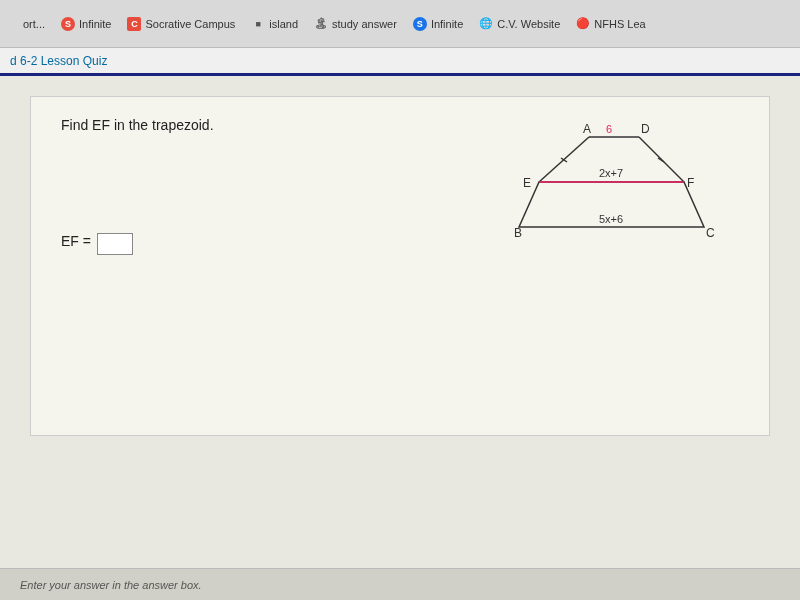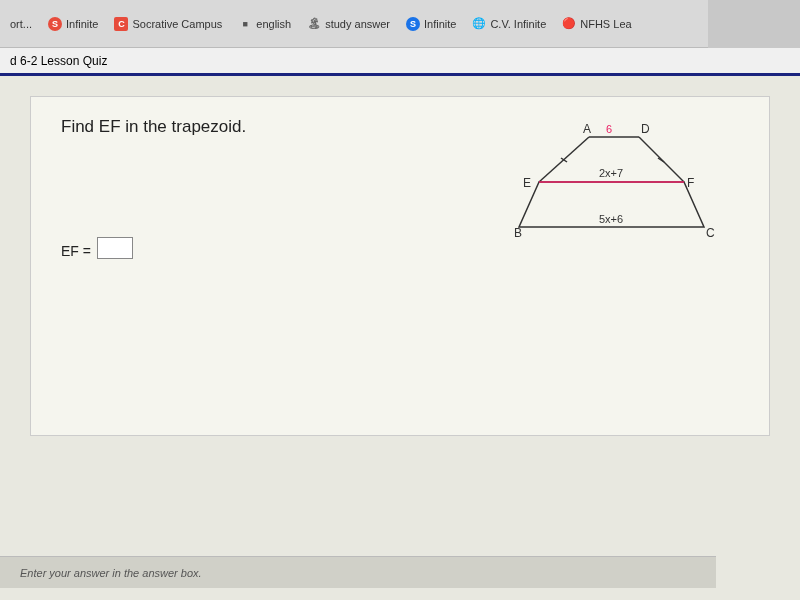--- a/index.html
+++ b/index.html
@@ -8,26 +8,26 @@
       width: 800px;
       height: 600px;
       font-family: Arial, sans-serif;
       font-size: 13px;
       background: #c8c8c8;
       overflow: hidden;
     }
 
     
     .tab-bar {
-      width: 708px;
+      width: 800px;
       height: 48px;
       background: #d9d9d9;
       display: flex;
       align-items: center;
-      padding: 0 4px;
+      padding: 0 17px;
       gap: 4px;
       border-bottom: 1px solid #bbb;
       overflow: hidden;
     }
 
     .tab-item {
       display: flex;
       align-items: center;
       gap: 4px;
       font-size: 11px;
@@ -58,21 +58,21 @@
     
     .breadcrumb-bar {
       width: 800px;
       height: 28px;
       background: #f0f0f0;
       display: flex;
       align-items: center;
       padding: 0 10px;
       border-bottom: 3px solid #1a237e;
       font-size: 12px;
-      color: #000000;
+      color: #0369a1;
     }
 
     
     .main-content {
       width: 800px;
       height: calc(600px - 48px - 28px);
       background: #e8e8e0;
       position: relative;
       display: flex;
       flex-direction: column;
@@ -84,38 +84,38 @@
     .quiz-card {
       width: 740px;
       background: #f5f5ee;
       border: 1px solid #ccc;
       padding: 20px 30px;
       position: relative;
       min-height: 340px;
     }
 
     .question-text {
-      font-size: 17px;
+      font-size: 14px;
       color: #222;
       margin-bottom: 20px;
     }
 
     
     .diagram-area {
       position: absolute;
       top: 20px;
       right: 60px;
       width: 200px;
       height: 120px;
     }
 
     
     .answer-row {
       display: flex;
-      align-items: flex-end;
+      align-items: flex-start;
       gap: 6px;
       margin-top: 100px;
     }
 
     .answer-label {
       font-size: 14px;
       color: #222;
     }
 
     .answer-input {
@@ -124,23 +124,23 @@
       border: 1px solid #888;
       background: white;
       font-size: 13px;
       padding: 2px 4px;
       outline: none;
     }
 
     
     .hint-bar {
       position: absolute;
-      bottom: 12px;
+      bottom: 0;
       left: 0;
-      width: 716px;
+      width: 800px;
       height: 32px;
       background: #d0d0c8;
       border-top: 1px solid #bbb;
       display: flex;
       align-items: center;
       padding: 0 20px;
       font-size: 11px;
       color: #555;
       font-style: italic;
     }
@@ -159,33 +159,33 @@
   <div class="tab-item">
     <span class="tab-icon icon-socrative">S</span>
     <span>Infinite</span>
   </div>
   <div class="tab-item">
     <span class="tab-icon icon-canvas">C</span>
     <span>Socrative Campus</span>
   </div>
   <div class="tab-item">
     <span class="tab-icon icon-study">■</span>
-    <span>english</span>
+    <span>island</span>
   </div>
   <div class="tab-item">
     <span class="tab-icon" style="color:#666;font-size:11px;">🏝</span>
     <span>study answer</span>
   </div>
   <div class="tab-item">
     <span class="tab-icon icon-schoology">S</span>
     <span>Infinite</span>
   </div>
   <div class="tab-item">
     <span class="tab-icon" style="font-size:11px;">🌐</span>
-    <span>C.V. Infinite</span>
+    <span>C.V. Website</span>
   </div>
   <div class="tab-item">
     <span class="tab-icon" style="color:#c00;font-size:11px;">🔴</span>
     <span>NFHS Lea</span>
   </div>
 </div>
 
 <div class="breadcrumb-bar">
   <span>d 6-2 Lesson Quiz</span>
 </div>

